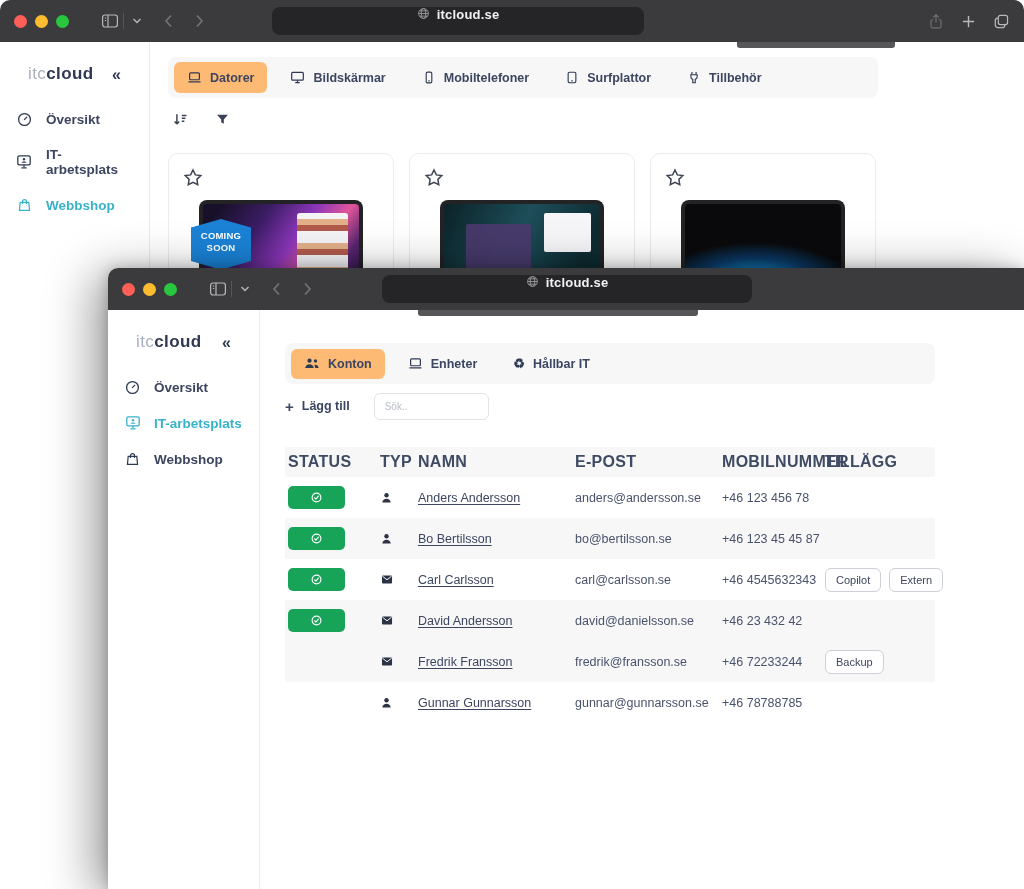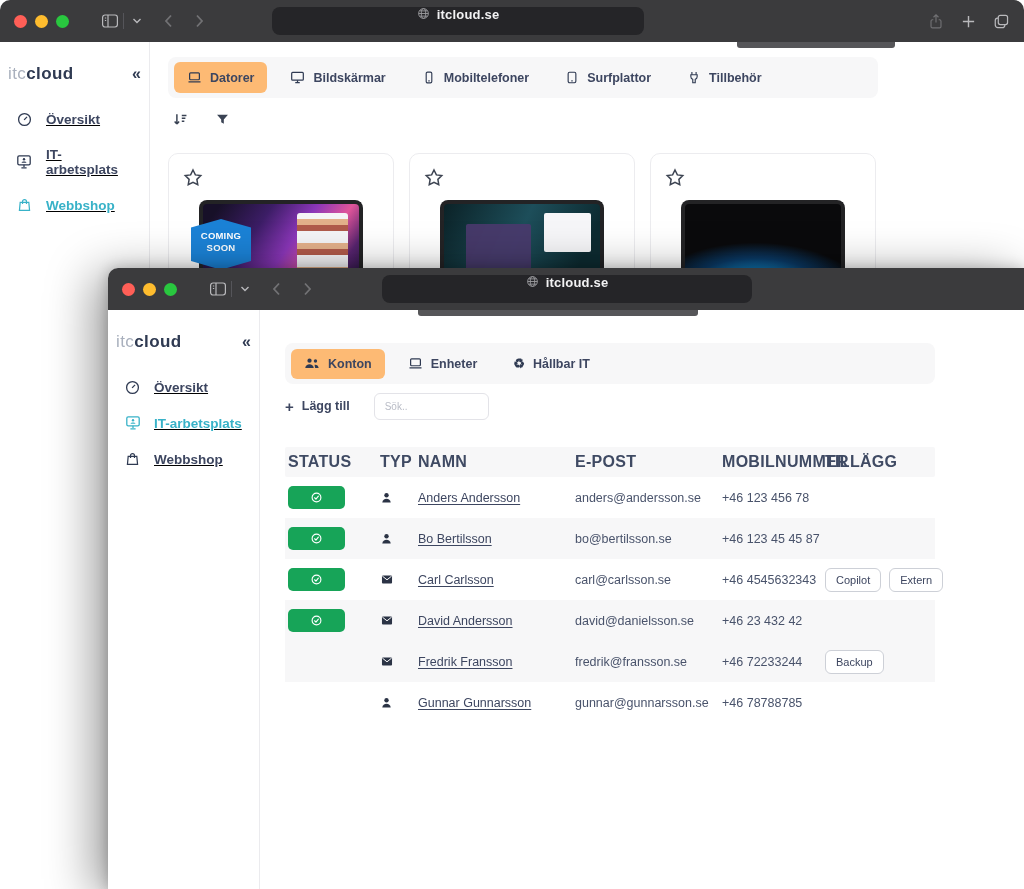--- a/index.html
+++ b/index.html
@@ -25,26 +25,26 @@
   #front-window .url-pill { left:274px; width:370px; }
   .tb-right { position:absolute; right:14px; top:0; height:42px; display:flex; align-items:center; gap:17px; }
 
   .frag { position:absolute; background:#565659; height:6px; border-radius:0 0 3px 3px; }
 
   
   .app { display:flex; height:calc(100% - 42px); background:#fff; }
   .app-sidebar { flex:none; border-right:1px solid #ebebee; padding-top:22px; }
   #back-window .app-sidebar { width:150px; }
   #front-window .app-sidebar { width:152px; }
-  .logo-row { padding:0 8px; display:flex; align-items:center; justify-content:space-between; }
+  .logo-row { padding:0 28px; display:flex; align-items:flex-end; justify-content:space-between; }
   .logo { font-size:17px; letter-spacing:.4px; }
   .logo .lt { color:#a9b0bd; font-weight:400; }
   .logo .bd { color:#2f3a52; font-weight:700; }
   .collapse { color:#2f3a52; font-size:16px; font-weight:700; cursor:default; }
-  .side-items { margin-top:20px;text-decoration:underline; }
+  .side-items { margin-top:20px; }
   .side-item { display:flex; align-items:center; gap:13px; padding:8px 16px; margin:4px 0;
                font-size:13.5px; font-weight:700; color:#3d4660; cursor:pointer; }
   .side-item .sic { width:17px; display:flex; justify-content:center; color:#2f3a52; }
   .side-item.active, .side-item.active .sic { color:#38b2c8; }
 
   .tabbar { background:#f7f7f8; border-radius:8px; padding:5px 6px; display:flex; gap:10px; align-items:center; }
   .tab { display:flex; align-items:center; gap:8px; padding:8px 13px; border-radius:6px;
          font-size:12.5px; font-weight:700; color:#3d4660; cursor:pointer; white-space:nowrap; }
   .tab.active { background:#fdba74; }
   .tab .tic { display:flex; color:#2f3a52; }

